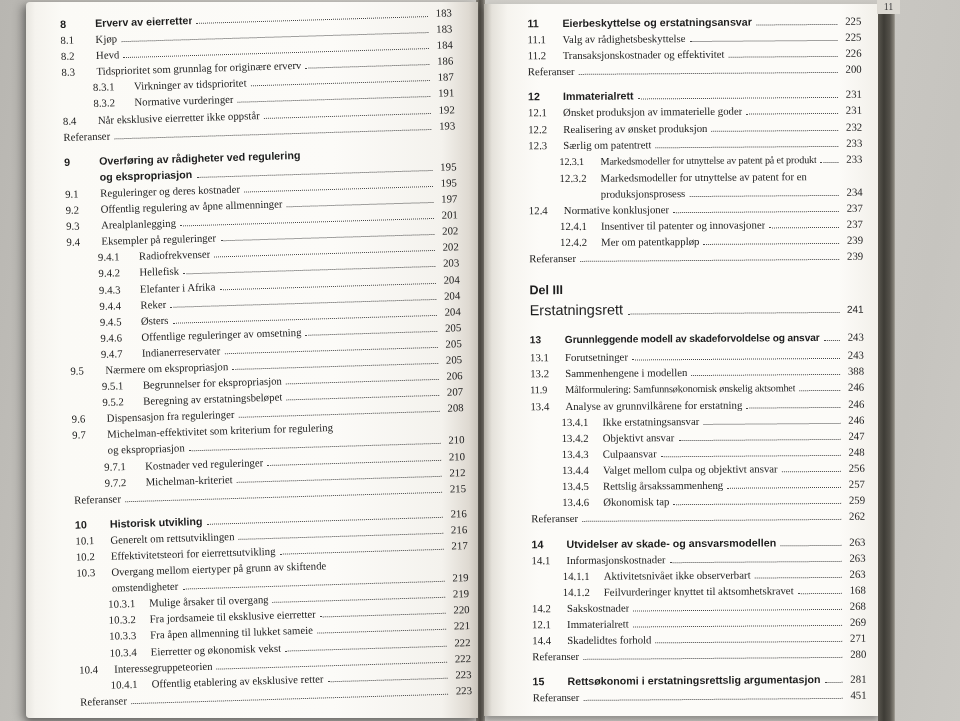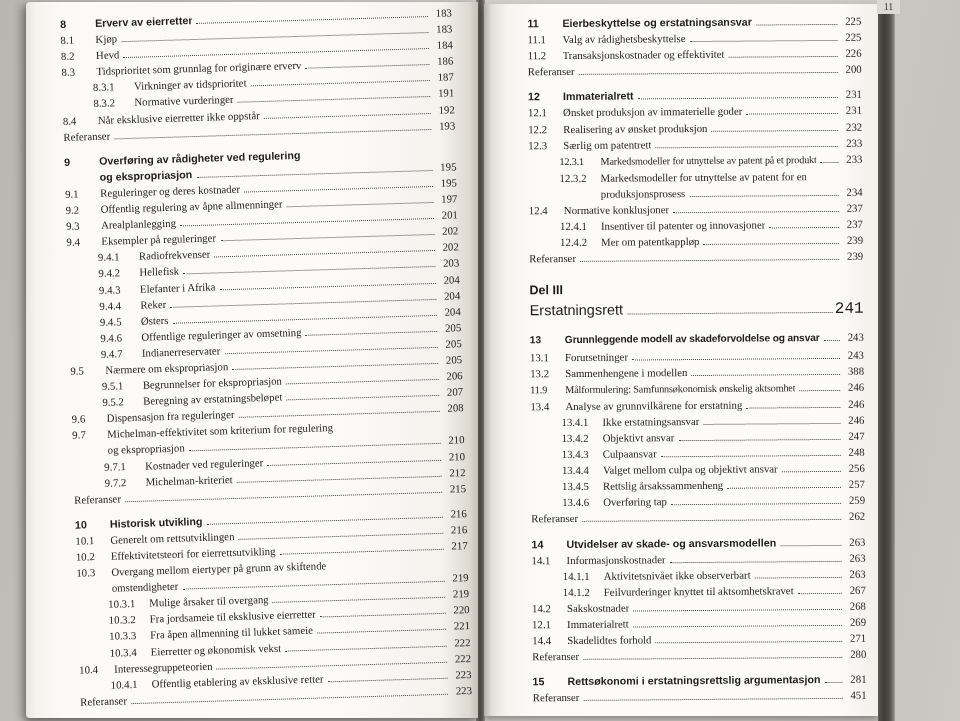--- a/index.html
+++ b/index.html
@@ -36,21 +36,21 @@
 
   .sub, .ref, .sub2 { font-size:10.8px; }
   .sub2 .row { padding-left:31px; }
   .sub2 .num { flex:0 0 41px; }
 
   .chapter { font-family:"Liberation Sans", sans-serif; font-weight:700; font-size:10.7px; }
   .chapter .pagenum { font-family:"Liberation Serif", serif; font-weight:400; font-size:10.8px; }
 
   .part { font-family:"Liberation Sans", sans-serif; font-weight:700; font-size:12.6px; line-height:19px; }
   .parttitle { font-family:"Liberation Sans", sans-serif; font-weight:400; font-size:14.5px; line-height:21px; }
-  .parttitle .pagenum { font-family:Liberation Mono, monospace; font-size:16px; }
+  .parttitle .pagenum { font-family:Liberation Sans, sans-serif; font-size:10px; }
 
   .gap { margin-top:9px; }
   .part.gap { margin-top:15px; }
 
   .tight .title, .tight .num { font-size:10.2px; letter-spacing:-0.15px; }
 </style>
 </head>
 <body>
 
 <div class="scene">
@@ -586,21 +586,21 @@
           <div class="row">
             <span class="num">13.4.5</span>
             <span class="title">Rettslig årsakssammenheng</span>
             <span class="leader"></span>
             <span class="pagenum">257</span>
           </div>
         </div>
         <div class="entry sub2">
           <div class="row">
             <span class="num">13.4.6</span>
-            <span class="title">Overføring tap</span>
+            <span class="title">Økonomisk tap</span>
             <span class="leader"></span>
             <span class="pagenum">259</span>
           </div>
         </div>
         <div class="entry ref">
           <div class="row">
             <span class="title">Referanser</span>
             <span class="leader"></span>
             <span class="pagenum">262</span>
           </div>
@@ -627,21 +627,21 @@
             <span class="title">Aktivitetsnivået ikke observerbart</span>
             <span class="leader"></span>
             <span class="pagenum">263</span>
           </div>
         </div>
         <div class="entry sub2">
           <div class="row">
             <span class="num">14.1.2</span>
             <span class="title">Feilvurderinger knyttet til aktsomhetskravet</span>
             <span class="leader"></span>
-            <span class="pagenum">267</span>
+            <span class="pagenum">168</span>
           </div>
         </div>
         <div class="entry sub">
           <div class="row">
             <span class="num">14.2</span>
             <span class="title">Sakskostnader</span>
             <span class="leader"></span>
             <span class="pagenum">268</span>
           </div>
         </div>

